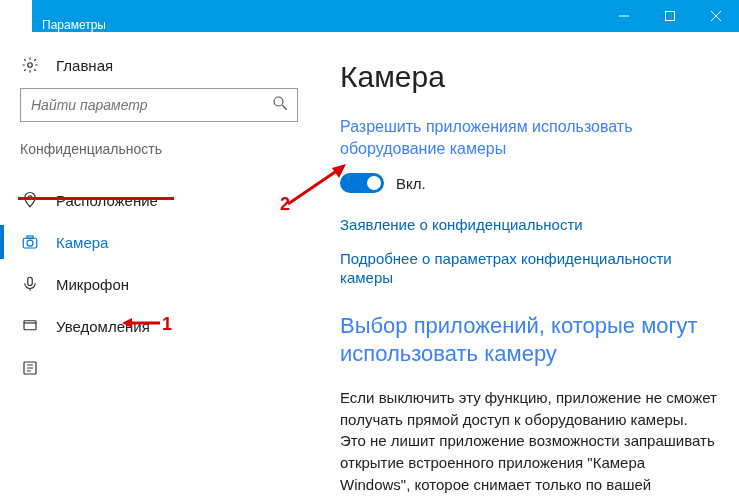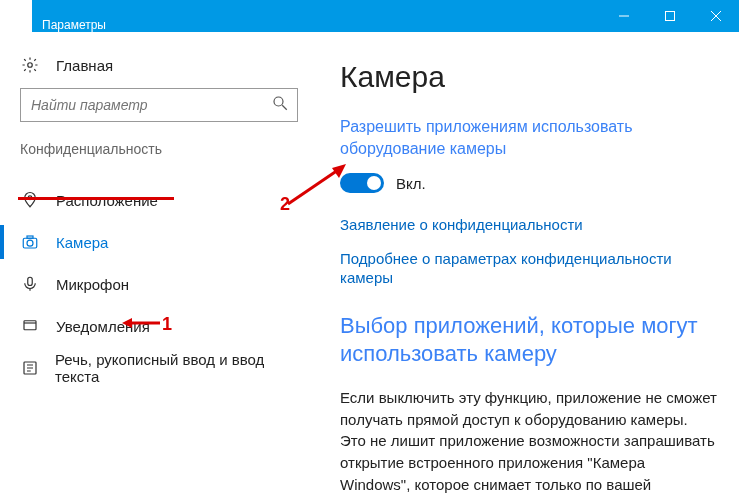--- a/index.html
+++ b/index.html
@@ -152,21 +152,20 @@
         </span>
         <span class="label">Уведомления</span>
       </div>
       <div class="menu-item">
         <span class="icon">
           <svg class="ic" viewBox="0 0 24 24" fill="none" stroke="#333" stroke-width="1.6">
             <rect x="4" y="4" width="16" height="16" rx="1"></rect>
               <path d="M8 8h8M8 12h8M8 16h5"></path>
           </svg>
         </span>
-        <span class="label">Речь, рукописный ввод и ввод текста</span>
       </div>
     </div>
   </div>
 
   <div class="content">
     <h1>Камера</h1>
     <div class="desc">Разрешить приложениям использовать оборудование камеры</div>
     <div class="toggle-row">
       <div class="toggle">
         <div class="knob"></div>

